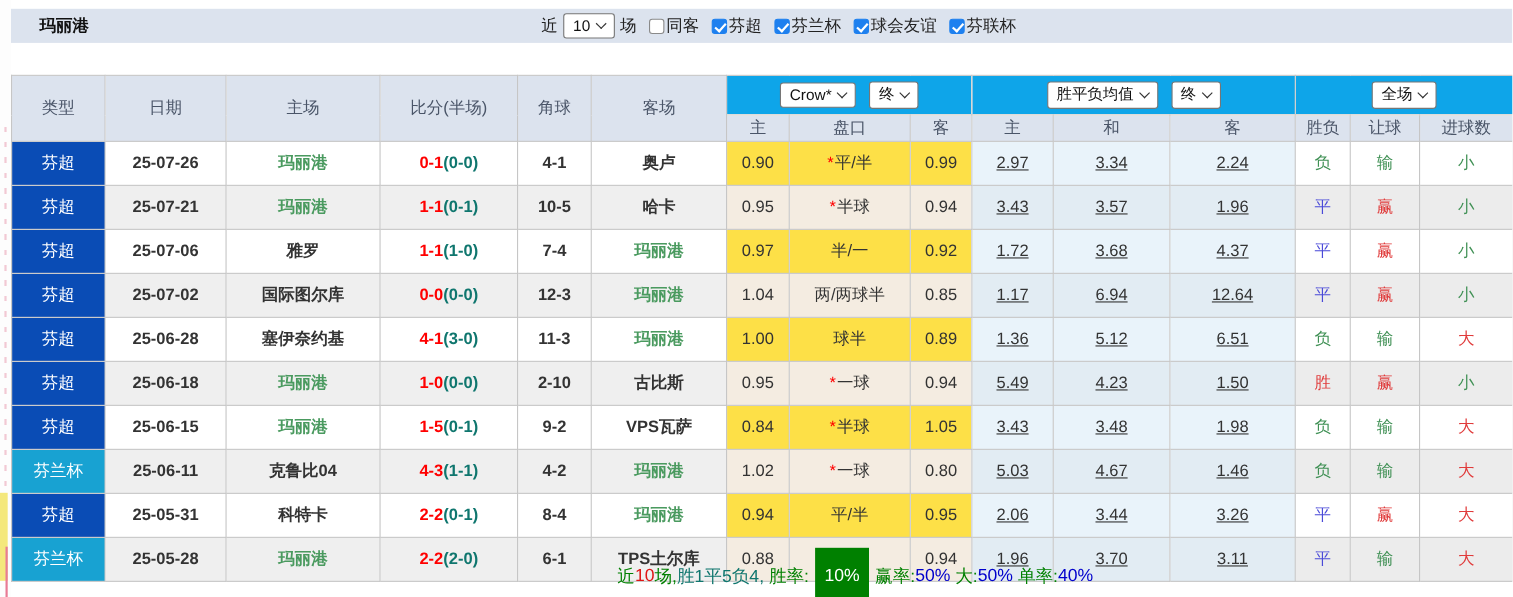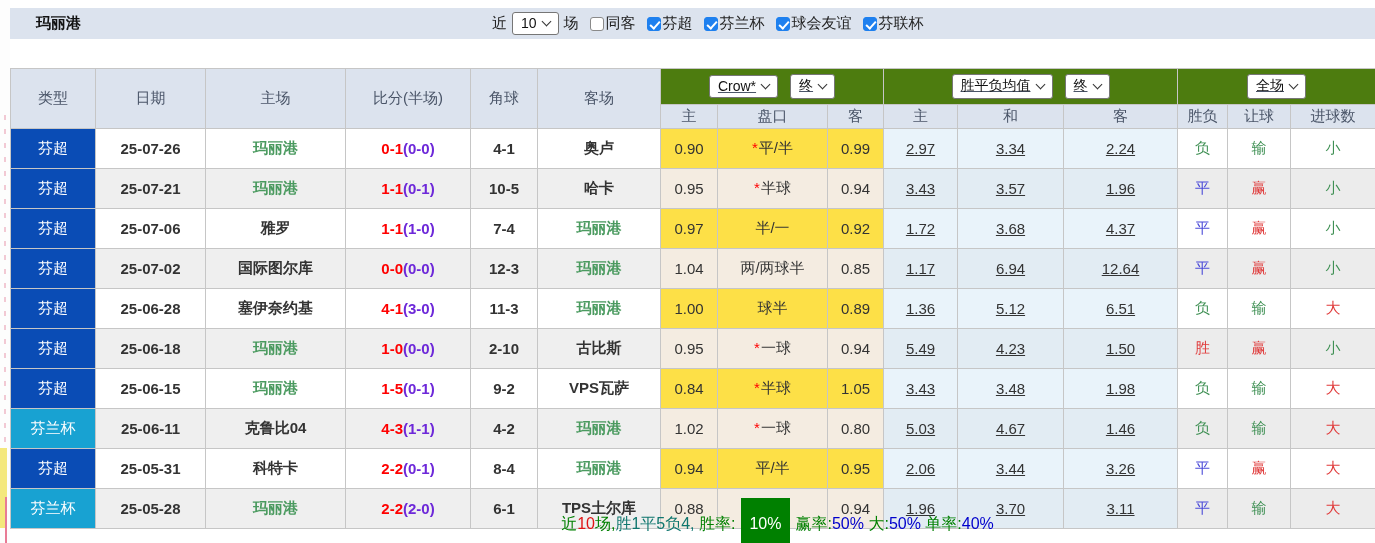--- a/index.html
+++ b/index.html
@@ -29,30 +29,30 @@
       border:solid #fff;border-width:0 2px 2px 0;transform:rotate(42deg);}
 
   
   table.grid{position:absolute;left:10px;top:40px;width:1365px;border-collapse:collapse;table-layout:fixed;margin-top:28px;}
   table.grid th,table.grid td{border:1px solid #c6c6c6;text-align:center;vertical-align:middle;
       padding:0;font-size:15px;overflow:hidden;white-space:nowrap;}
   thead th{background:#dce3ee;color:#4a5568;font-weight:normal;}
   tr.hrowA{height:36px;}
   tr.hrowB{height:24px;}
   tr.hrowB th{font-size:15px;}
-  .selcell{background:#4d7c0f;text-decoration:underline;}
+  .selcell{background:#0ea5e9;}
   .selwrap{display:flex;align-items:center;justify-content:center;gap:12px;}
   tbody tr{height:40px;background:#fff;}
   tbody tr.even{background:#efefef;}
   td.c-league{color:#fff;border-right:2px solid #fff;border-bottom:2px solid #fff;border-top:2px solid #fff;border-left:1px solid #fff;}
   td.lg-super{background:#0a4cb5;}
   td.lg-cup{background:#18a2d2;}
   td .self-t{color:#4a9a5f;}
   .score-ft{color:#f00;}
-  .score-ht{color:#6d28d9;}
+  .score-ht{color:#0f766e;}
   td.bg-odds{background:#fde047;}
   tr.even td.bg-odds{background:#f4ece1;}
   td.bg-avg{background:#e9f3fa;text-decoration:underline;}
   tr.even td.bg-avg{background:#e2ecf3;}
   tr.even td.c-res{background:#ececec;}
   tr:not(.even) td.c-res{background:#fff;}
   .star{color:#f00;margin-right:1px;}
   .t-red{color:#e03b3b;}
   .t-blue{color:#4a4ad8;}
   .t-green{color:#3f9054;}

